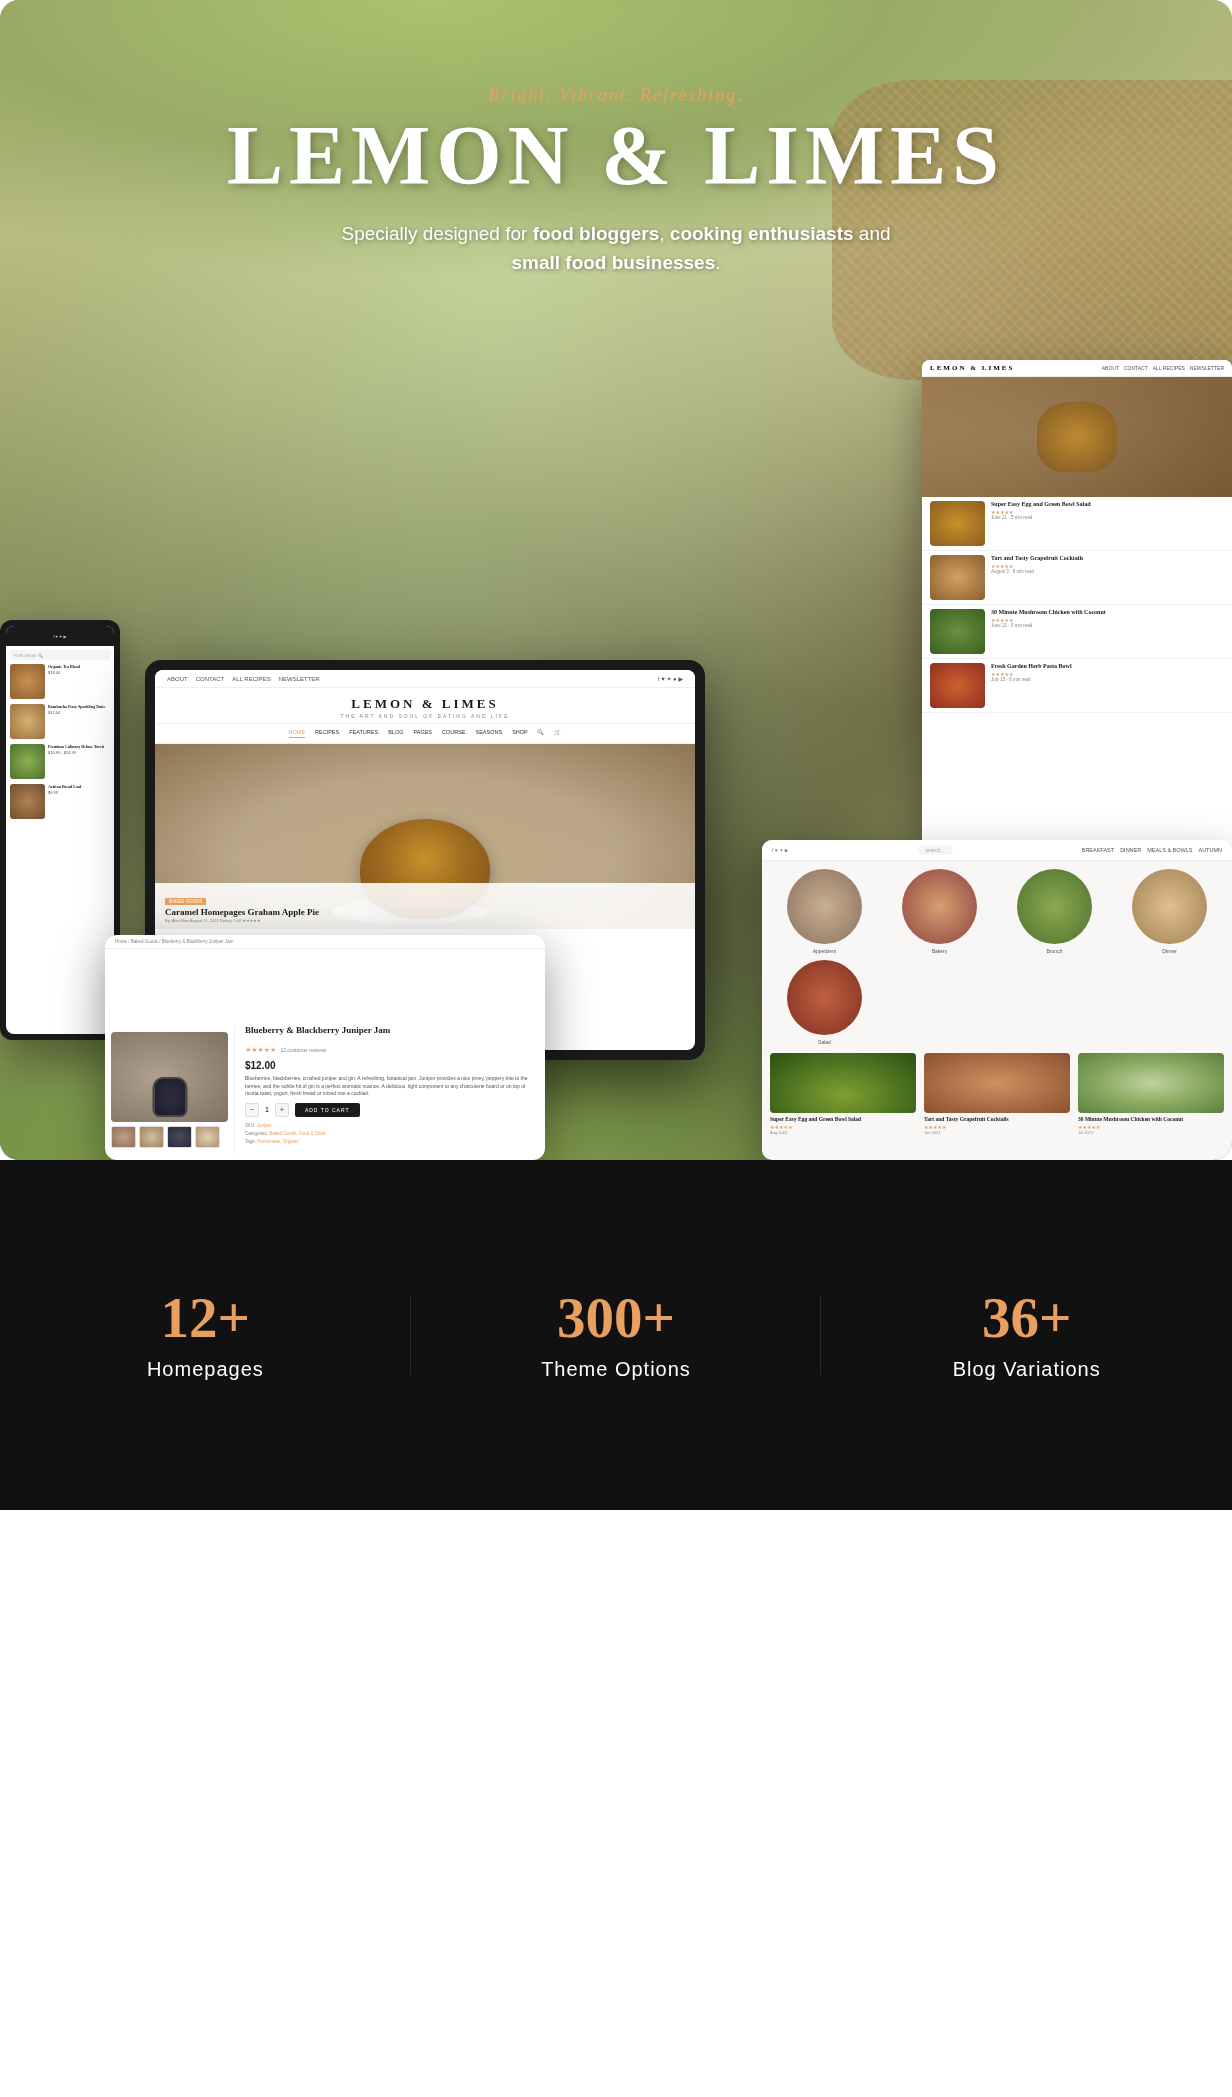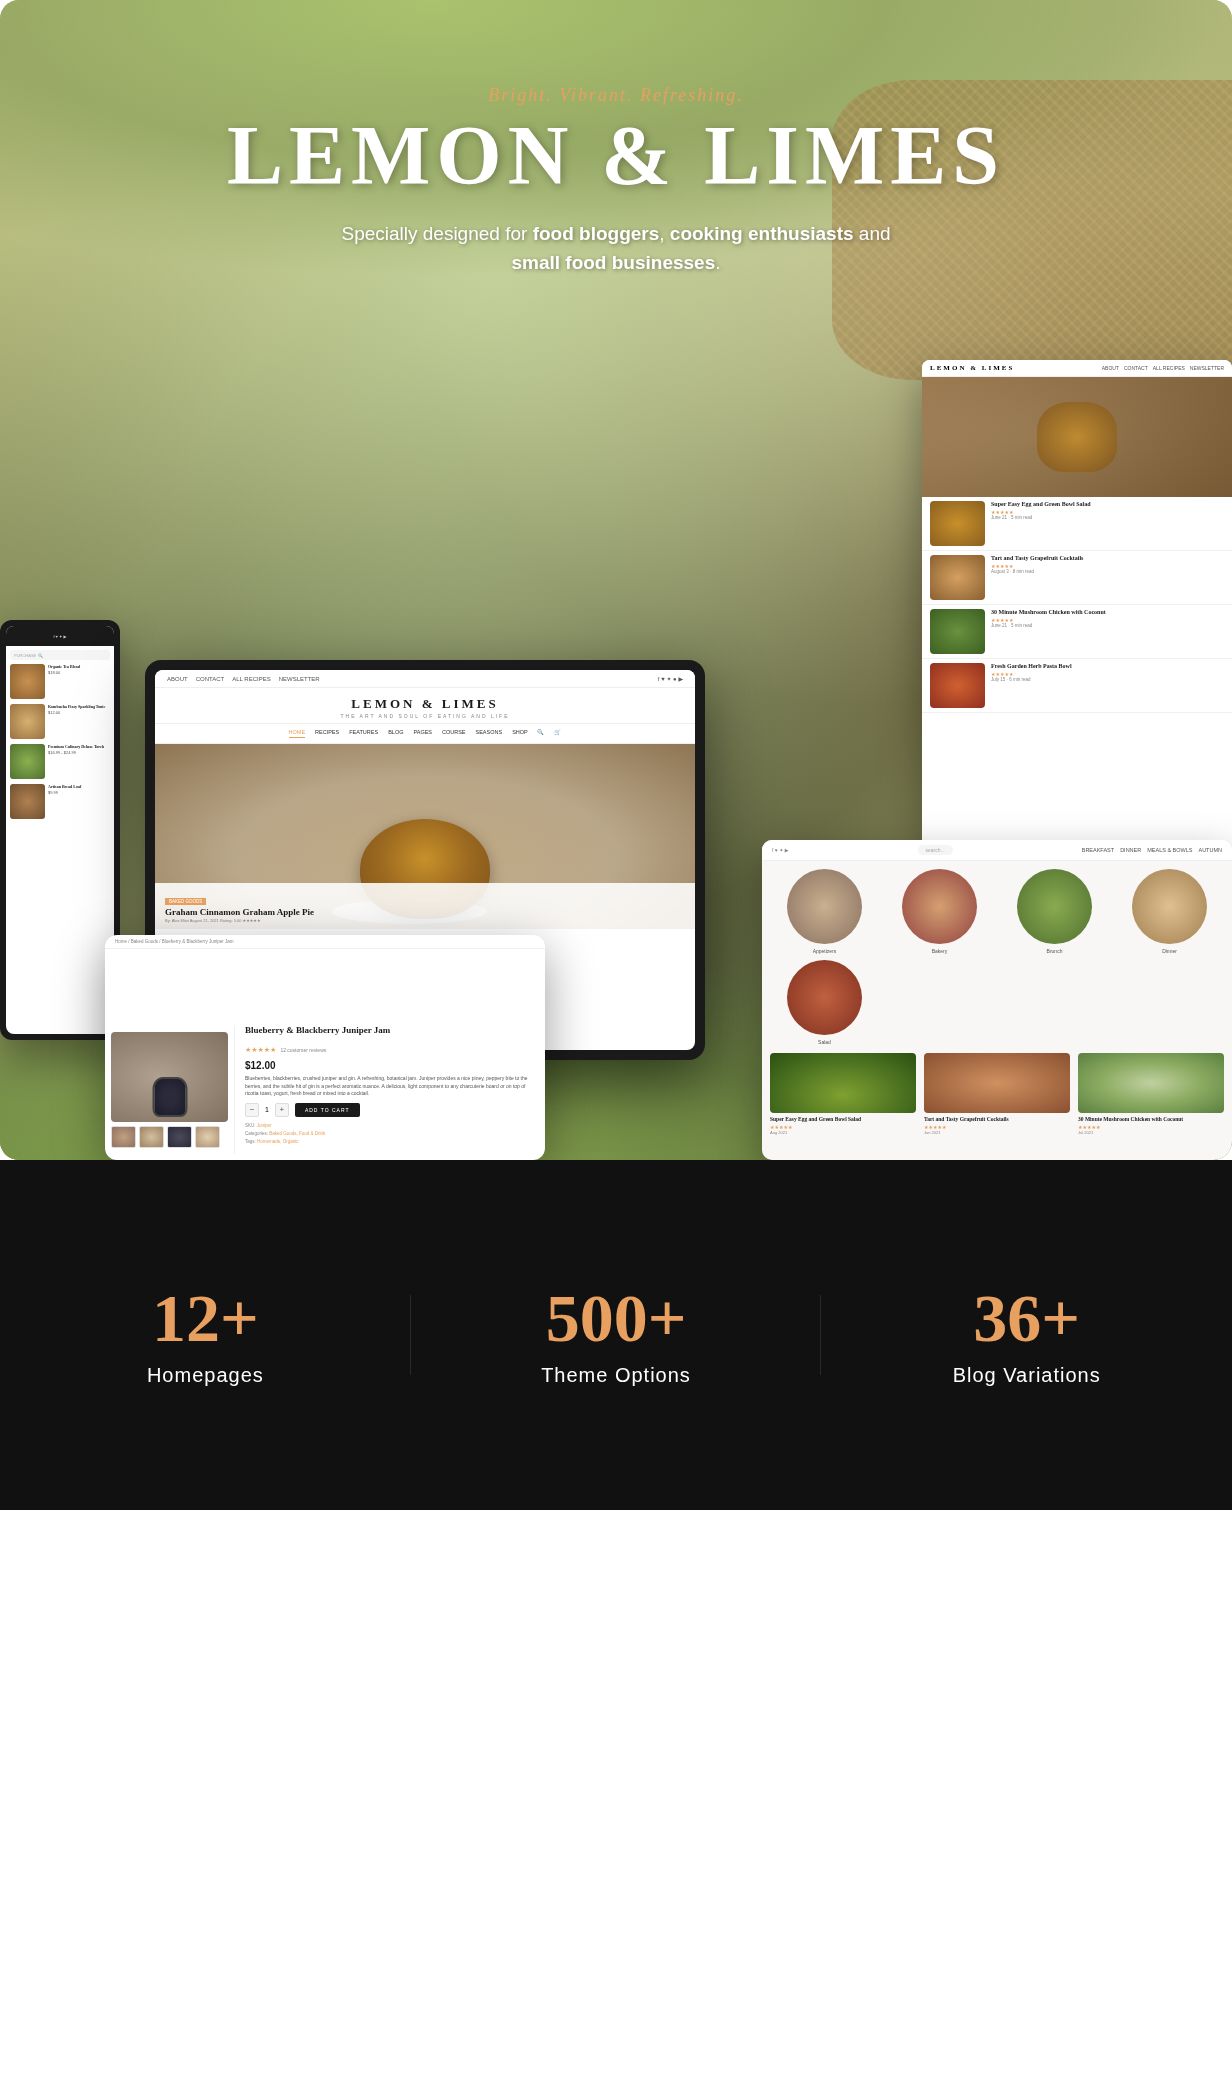--- a/index.html
+++ b/index.html
@@ -646,21 +646,21 @@
       right: 0;
       top: 50%;
       transform: translateY(-50%);
       height: 80px;
       width: 1px;
       background: rgba(255,255,255,0.1);
     }
 
     .stat-number {
       font-family: Georgia, 'Times New Roman', serif;
-      font-size: 68px;
+      font-size: 57px;
       font-weight: bold;
       color: #e8a060;
       line-height: 1;
       margin-bottom: 12px;
     }
 
     .stat-label {
       font-family: Arial, sans-serif;
       font-size: 20px;
       color: #fff;
@@ -761,21 +761,21 @@
           <span>SHOP</span>
           <span>🔍</span>
           <span>🛒</span>
         </div>
 
         <div class="screen-hero-img">
           <div class="screen-pie-plate"></div>
           <div class="screen-pie-visual"></div>
           <div class="screen-caption-overlay">
             <div class="screen-caption-label">BAKED GOODS</div>
-            <div class="screen-caption-title">Graham Cinnamon Graham Apple Pie</div>
+            <div class="screen-caption-title">Caramel Homepages Graham Apple Pie</div>
             <div class="screen-caption-meta">By: Alex Mitzi  August 21, 2021  Rating: 5.00 ★★★★★</div>
           </div>
         </div>
       </div>
     </div>
 
     <div class="device-right">
       <div class="device-right-header">
         <div class="device-right-brand">LEMON &amp; LIMES</div>
         <div style="font-size:5px; color:#555; font-family:Arial,sans-serif; display:flex; gap:5px;">
@@ -931,20 +931,20 @@
 
   </div>
 </section>
 
 <section class="stats-section">
   <div class="stat-item">
     <div class="stat-number">12+</div>
     <div class="stat-label">Homepages</div>
   </div>
   <div class="stat-item">
-    <div class="stat-number">500+</div>
+    <div class="stat-number">300+</div>
     <div class="stat-label">Theme Options</div>
   </div>
   <div class="stat-item">
     <div class="stat-number">36+</div>
     <div class="stat-label">Blog Variations</div>
   </div>
 </section>
 
 </body></html>

